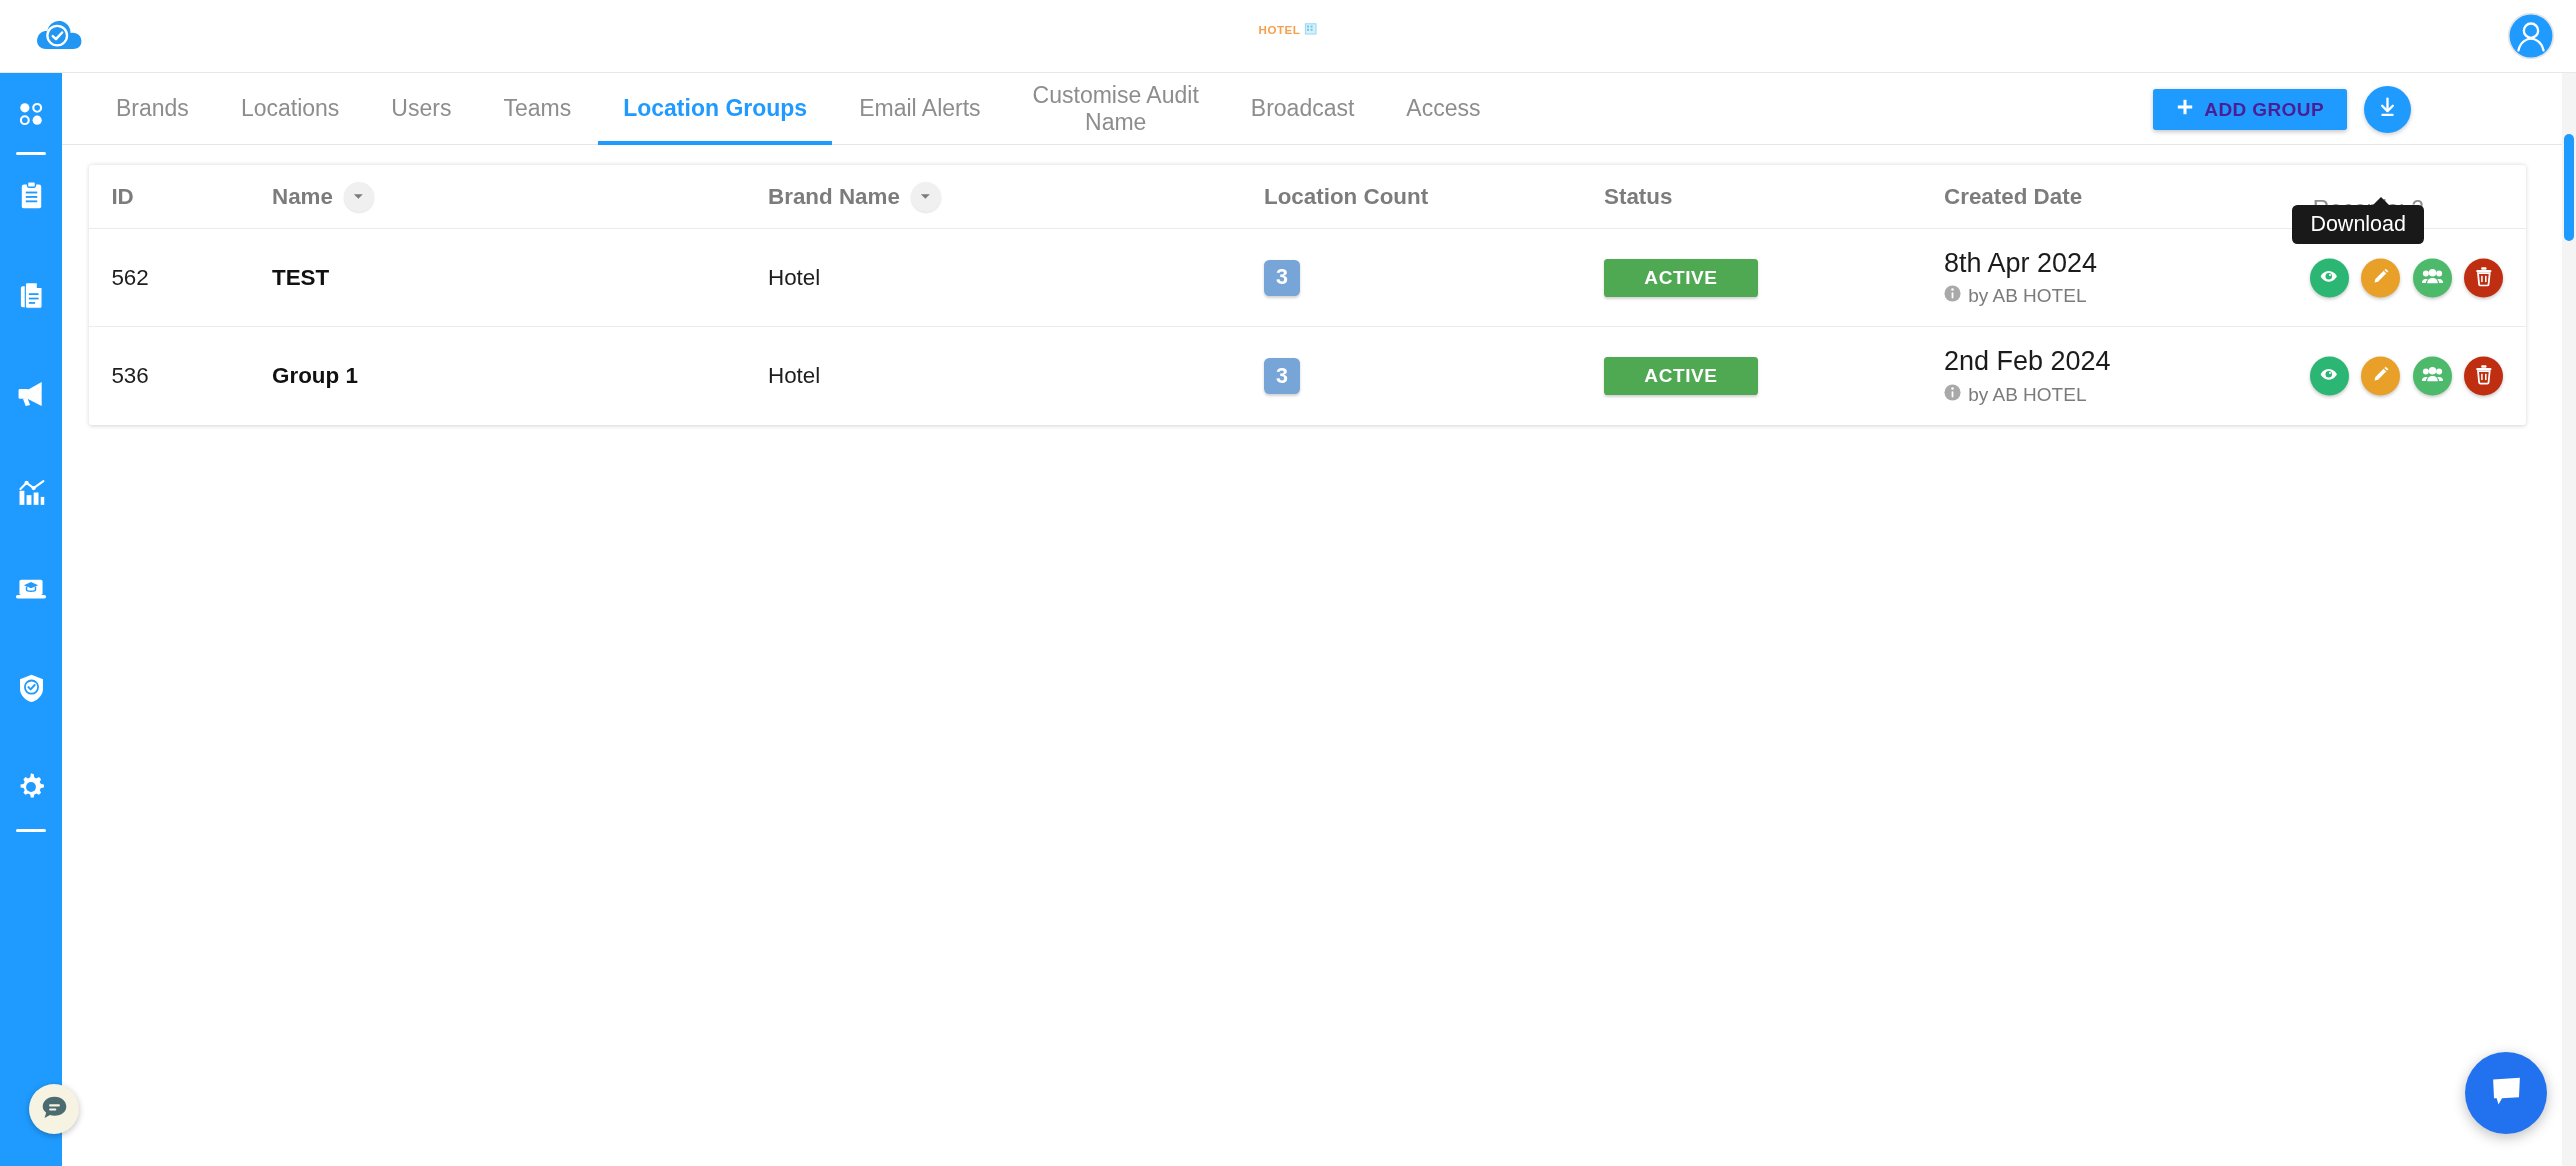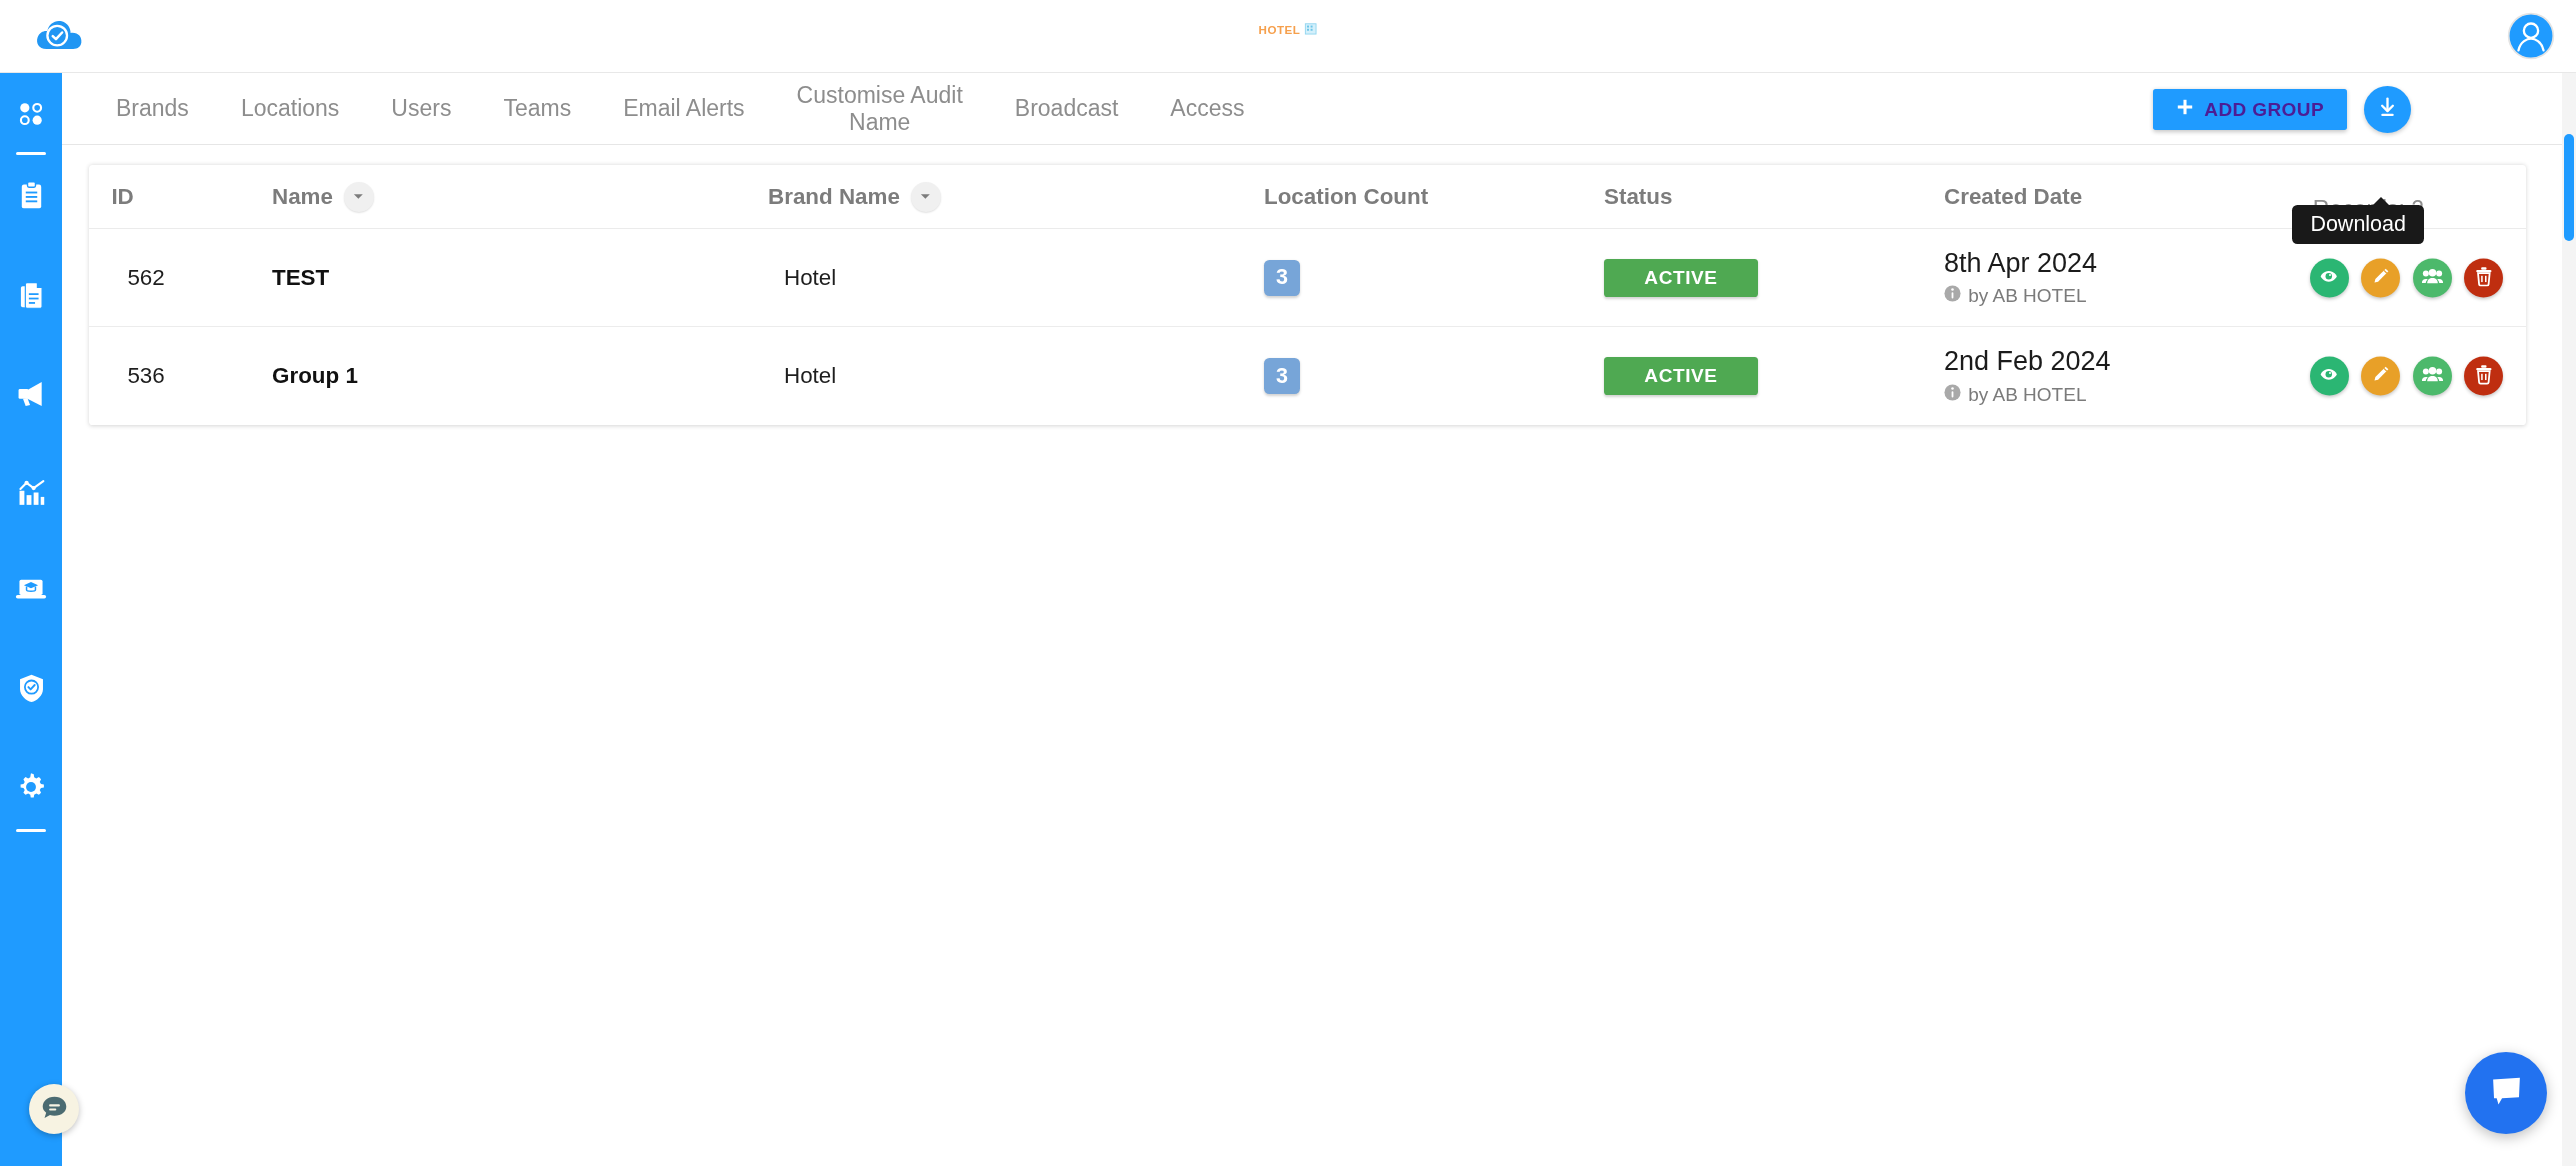--- a/index.html
+++ b/index.html
@@ -122,21 +122,21 @@
     display: flex; align-items: center; height: 98px;
     border-bottom: 0.9px solid #ececec; position: relative;
   }
   .row:last-child { border-bottom: none; }
   .c-id    { width: 183px; padding-left: 22.4px; }
   .c-name  { width: 496px; }
   .c-brand { width: 496px; }
   .c-count { width: 340px; }
   .c-status{ width: 340px; }
   .c-date  { width: 358px; }
-  .cell-txt { color: #1e1e1e; font-size: 22.4px; margin-left: 16px; }
+  .cell-txt { color: #1e1e1e; font-size: 22.4px; }
   .cell-strong { color: #111111; font-size: 22.4px; font-weight: 700; }
   .count-badge {
     display: inline-flex; align-items: center; justify-content: center;
     min-width: 36px; height: 36px; padding: 0 10.7px; border-radius: 5.4px;
     background: #77a5d8; color: #ffffff; font-size: 21.5px; font-weight: 700;
     box-shadow: 0 1.8px 2.7px rgba(0,0,0,.18);
   }
   .status-badge {
     display: inline-flex; align-items: center; justify-content: center;
     width: 154px; height: 38px; border-radius: 3.6px;
@@ -317,20 +317,21 @@
     </svg>
   </span>
 </div>
 
 <div id="tabstrip">
   <div id="tabs">
     <div class="tab">Brands</div>
     <div class="tab">Locations</div>
     <div class="tab">Users</div>
     <div class="tab">Teams</div>
+    <div class="tab active">Location Groups</div>
     <div class="tab">Email Alerts</div>
     <div class="tab">Customise Audit
 Name</div>
     <div class="tab">Broadcast</div>
     <div class="tab">Access</div>
   </div>
 
   <button id="add-group-btn">
     <span>
       <svg width="18" height="18" viewBox="0 0 20 20">

